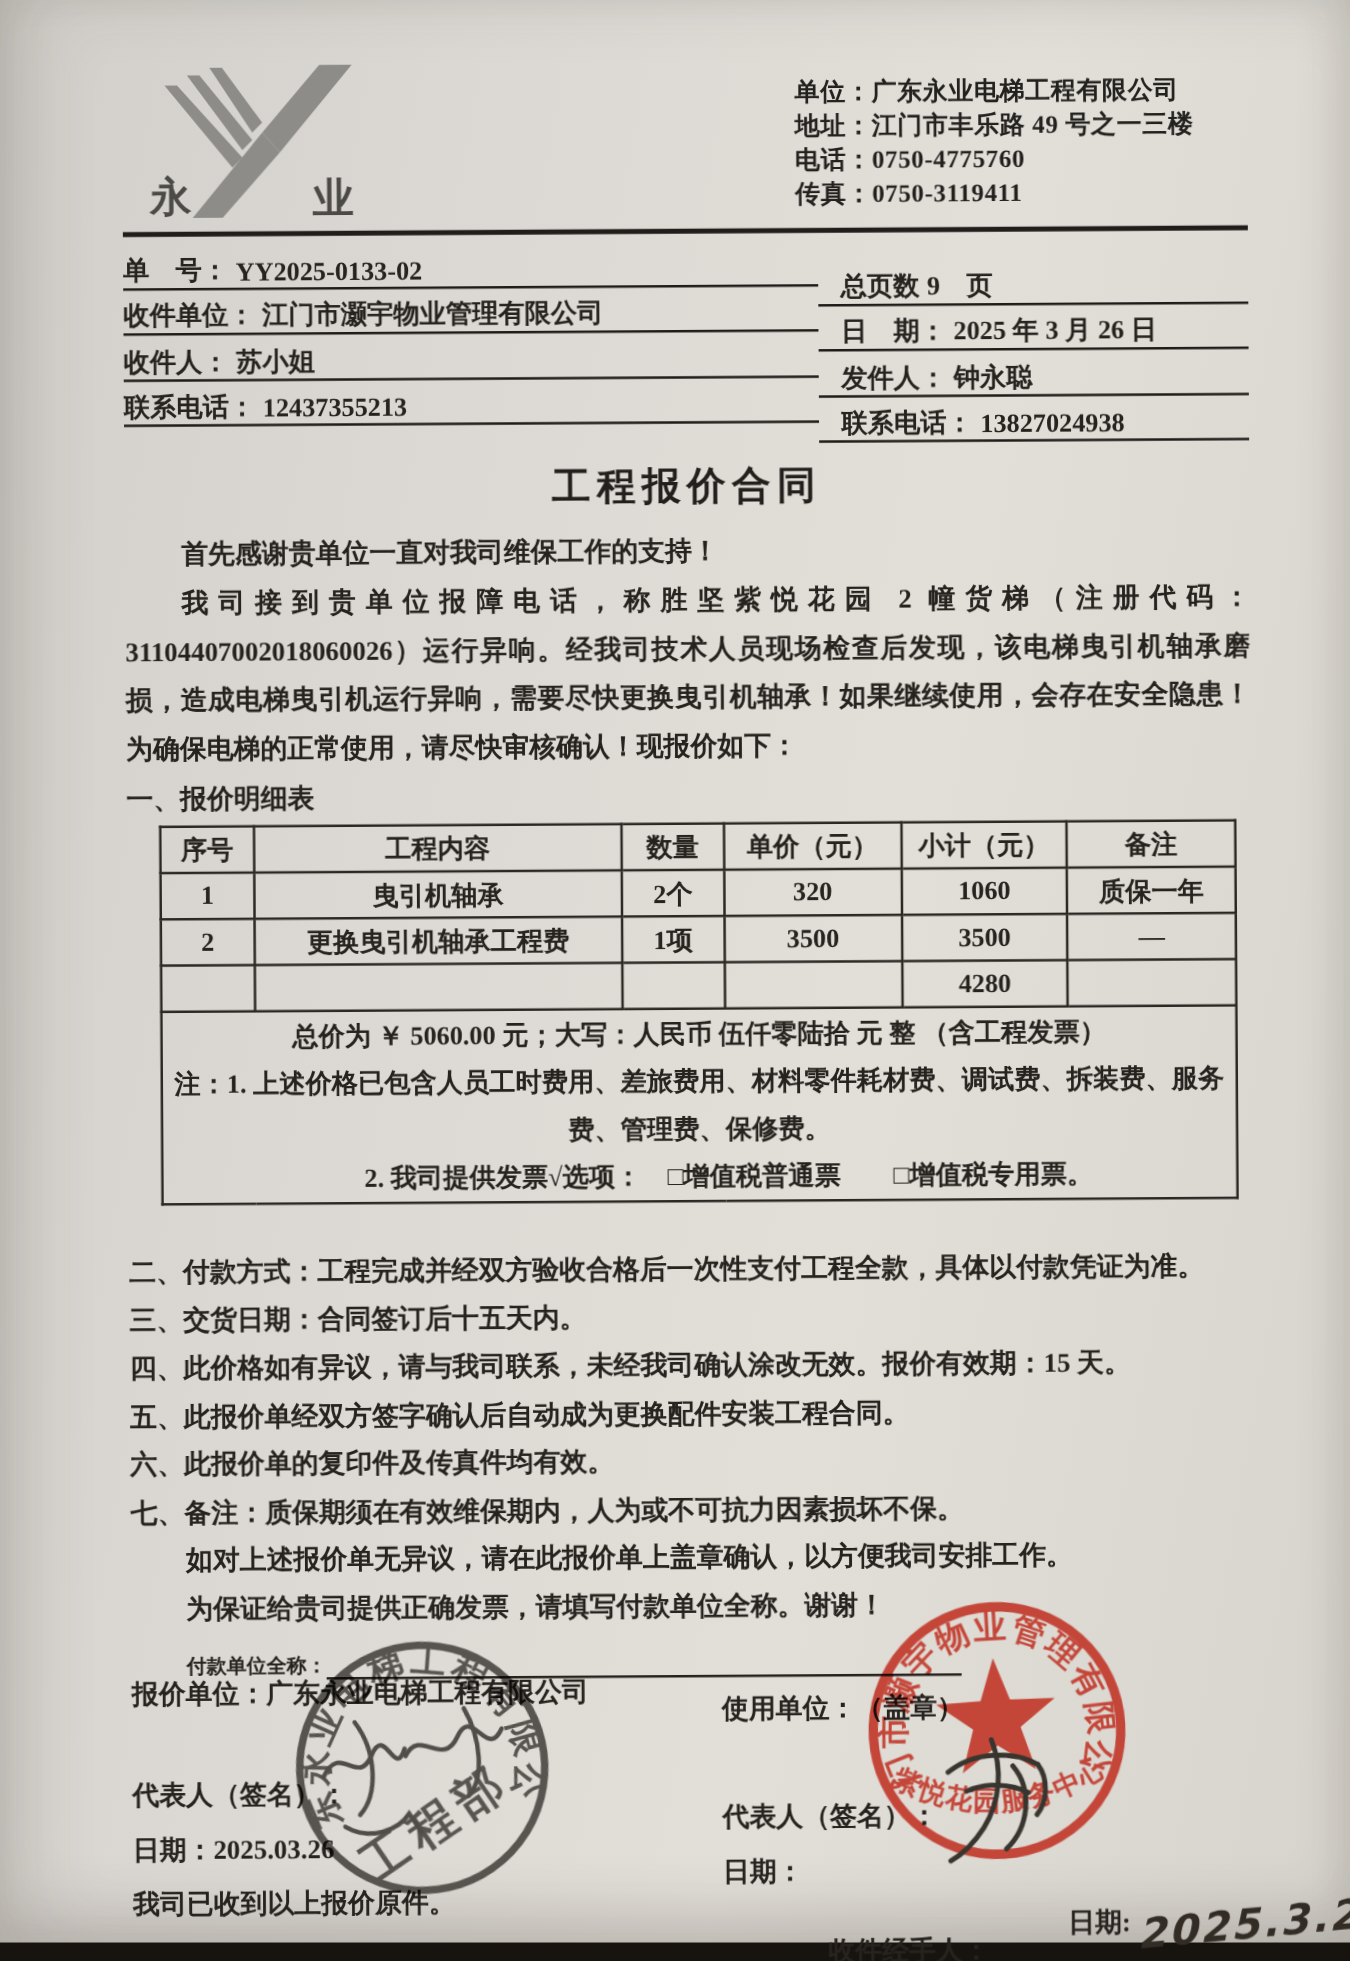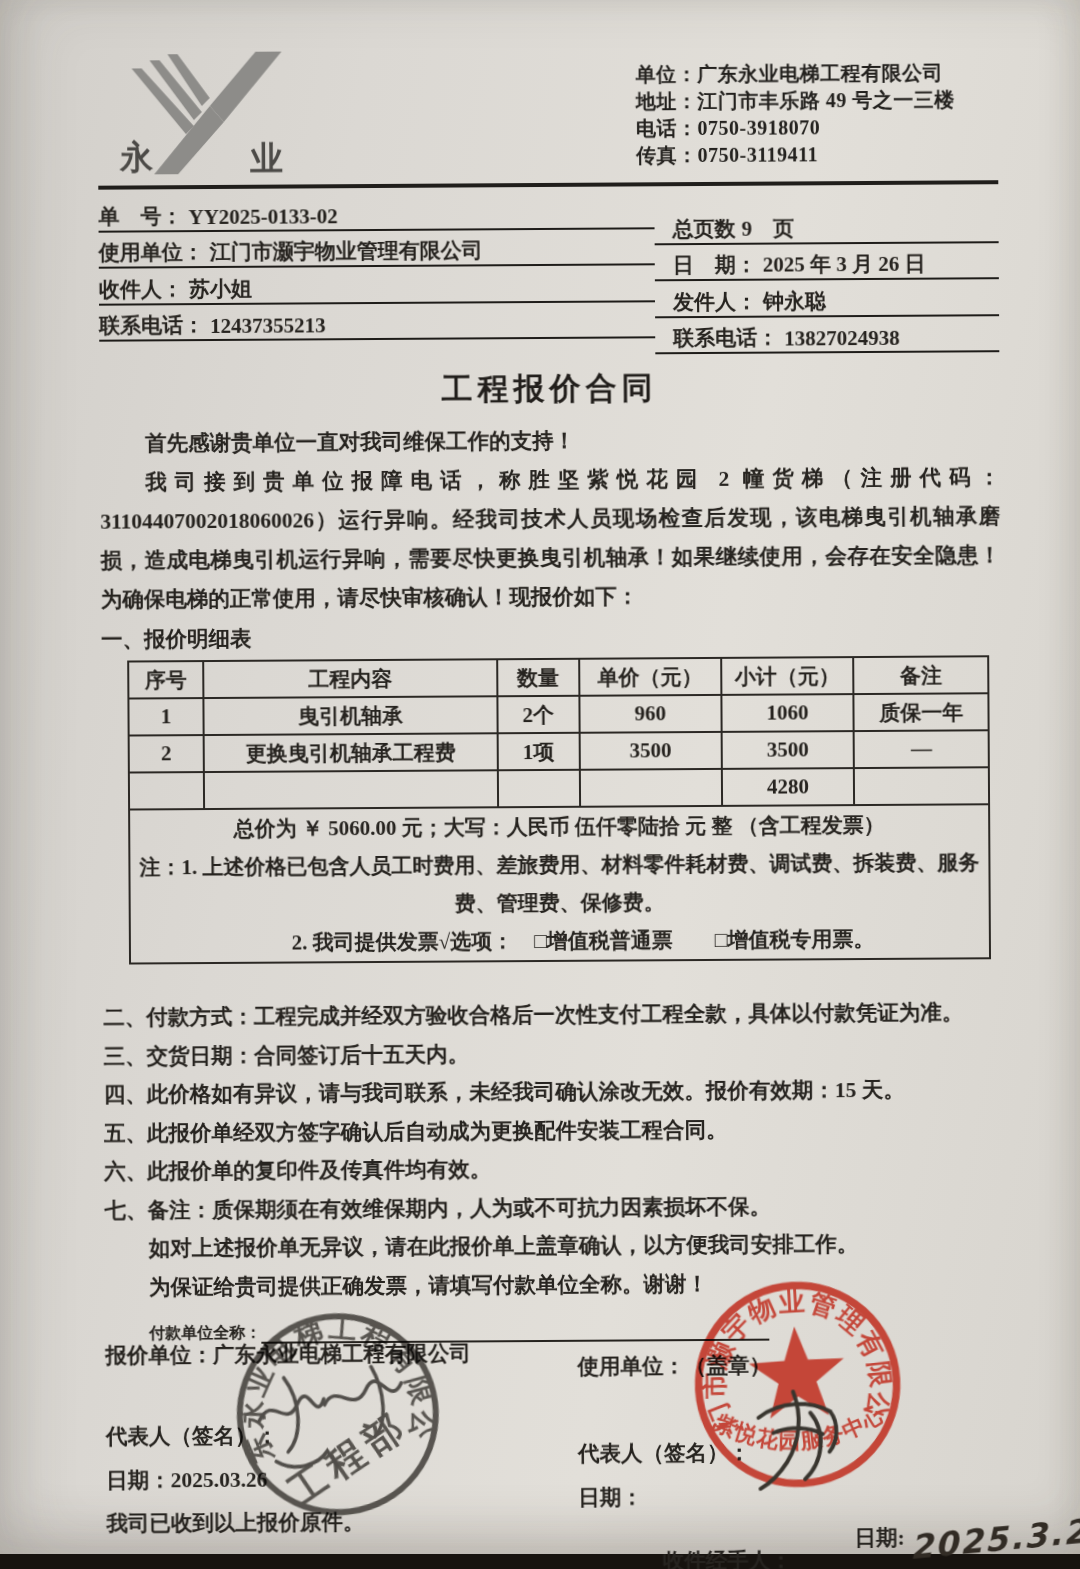--- a/index.html
+++ b/index.html
@@ -90,34 +90,34 @@
             <polygon points="158,0 184,0 126,70 112,54"></polygon>
             <polygon points="126,70 112,54 56,122 80,122"></polygon>
           </g>
           <text x="22" y="116" font-size="33" font-weight="700" fill="#4c4a47">永</text>
           <text x="152" y="118" font-size="33" font-weight="700" fill="#4c4a47">业</text>
         </svg>
       </div>
       <div class="co-info">
         <div class="co-row"><span>单位：</span><span>广东永业电梯工程有限公司</span></div>
         <div class="co-row"><span>地址：</span><span>江门市丰乐路 49 号之一三楼</span></div>
-        <div class="co-row"><span>电话：</span><span>0750-3918070</span></div>
+        <div class="co-row"><span>电话：</span><span>0750-4775760</span></div>
         <div class="co-row"><span>传真：</span><span>0750-3119411</span></div>
       </div>
     </div>
     <div class="rule"></div>
 
     <div class="meta">
       <div class="meta-col l">
         <div class="meta-row">
               <span>单　号：</span>
               <span class="v">YY2025-0133-02</span>
             </div>
         <div class="meta-row">
-              <span>使用单位：</span>
+              <span>收件单位：</span>
               <span class="v">江门市灏宇物业管理有限公司</span>
             </div>
         <div class="meta-row">
               <span>收件人：</span>
               <span class="v">苏小姐</span>
             </div>
         <div class="meta-row">
               <span>联系电话：</span>
               <span class="v">12437355213</span>
             </div>
@@ -166,21 +166,21 @@
         <th>工程内容</th>
         <th>数量</th>
         <th>单价（元）</th>
         <th>小计（元）</th>
         <th>备注</th>
       </tr>
       <tr>
         <td>1</td>
         <td>曳引机轴承</td>
         <td>2个</td>
-        <td>960</td>
+        <td>320</td>
         <td>1060</td>
         <td>质保一年</td>
       </tr>
       <tr>
         <td>2</td>
         <td>更换曳引机轴承工程费</td>
         <td>1项</td>
         <td>3500</td>
         <td>3500</td>
         <td>—</td>

